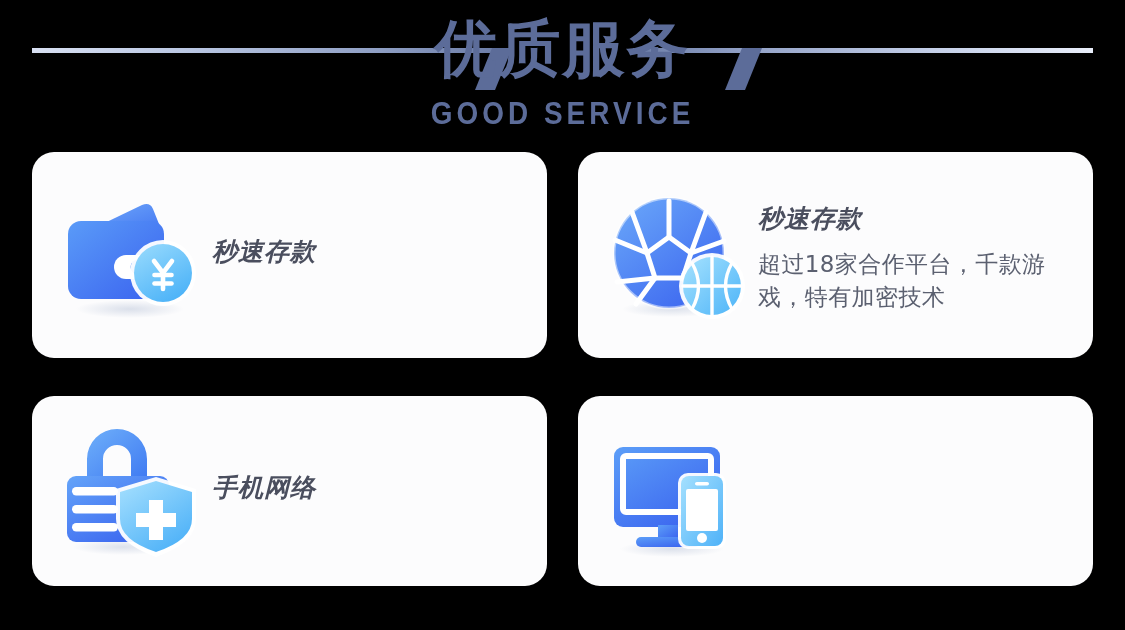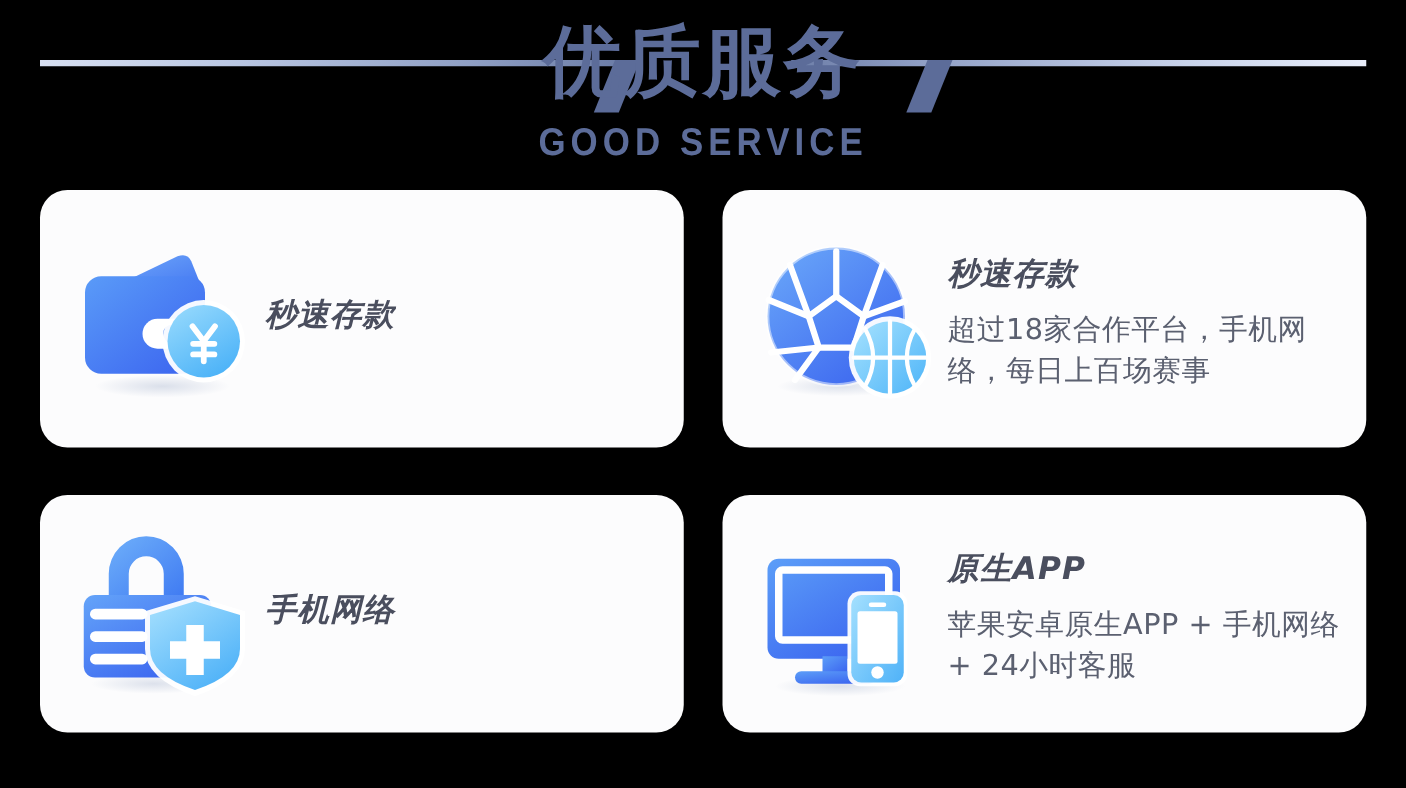--- a/index.html
+++ b/index.html
@@ -238,21 +238,21 @@
           <g fill="none" stroke="#ffffff" stroke-width="3.4" stroke-linecap="round">
             <path d="M106 72 V130"></path>
             <path d="M77 101 H135"></path>
             <path d="M86 78 Q99 101 86 124"></path>
             <path d="M126 78 Q113 101 126 124"></path>
           </g>
         </svg>
       </div>
       <div class="card-text">
         <div class="card-title">秒速存款</div>
-        <div class="card-desc">超过18家合作平台，手机网络，每日上百场赛事</div>
+        <div class="card-desc">超过18家合作平台，千款游戏，特有加密技术</div>
       </div>
     </div>
 
     <div class="card">
       <div class="icon-wrap">
         <svg class="icon-svg" viewBox="0 0 146 140" xmlns="http://www.w3.org/2000/svg">
           <defs>
             <linearGradient id="lockg" x1="0" y1="0" x2="0.8" y2="1">
               <stop offset="0%" stop-color="#64a4f9"></stop>
               <stop offset="100%" stop-color="#3a63ef"></stop>
@@ -310,20 +310,16 @@
           <rect x="17" y="35" width="88" height="56" rx="3" fill="none" stroke="#ffffff" stroke-width="6"></rect>
           <rect x="52" y="104" width="20" height="16" fill="url(#mong)"></rect>
           <rect x="30" y="116" width="64" height="10" rx="5" fill="url(#mong)"></rect>
           <rect x="72" y="52" width="48" height="76" rx="10" fill="#ffffff" opacity="0.95"></rect>
           <rect x="75" y="55" width="42" height="70" rx="8" fill="url(#phg)"></rect>
           <rect x="80" y="68" width="32" height="42" rx="2" fill="#ffffff"></rect>
           <rect x="89" y="61" width="14" height="3.6" rx="1.8" fill="#ffffff"></rect>
           <circle cx="96" cy="117" r="5" fill="#ffffff"></circle>
         </svg>
       </div>
-      <div class="card-text">
-        <div class="card-title">原生APP</div>
-        <div class="card-desc">苹果安卓原生APP + 手机网络 + 24小时客服</div>
-      </div>
     </div>
 
   </div>
 </div>
 
 </body></html>

